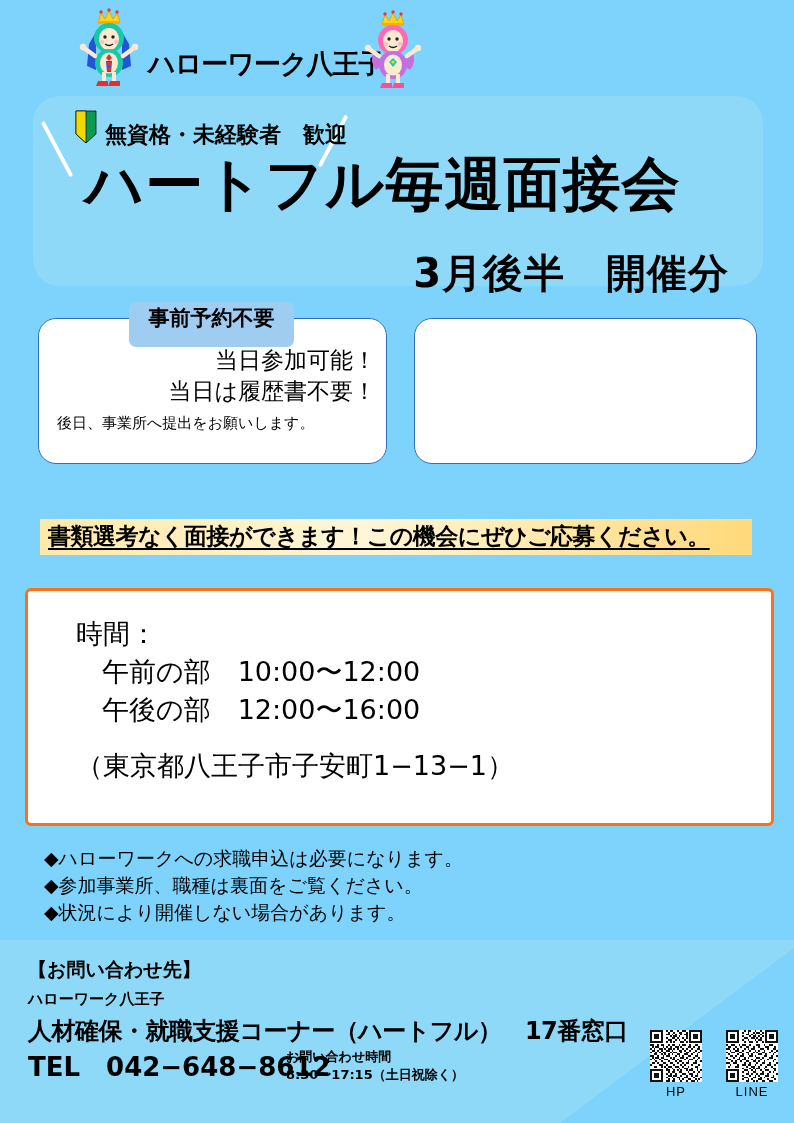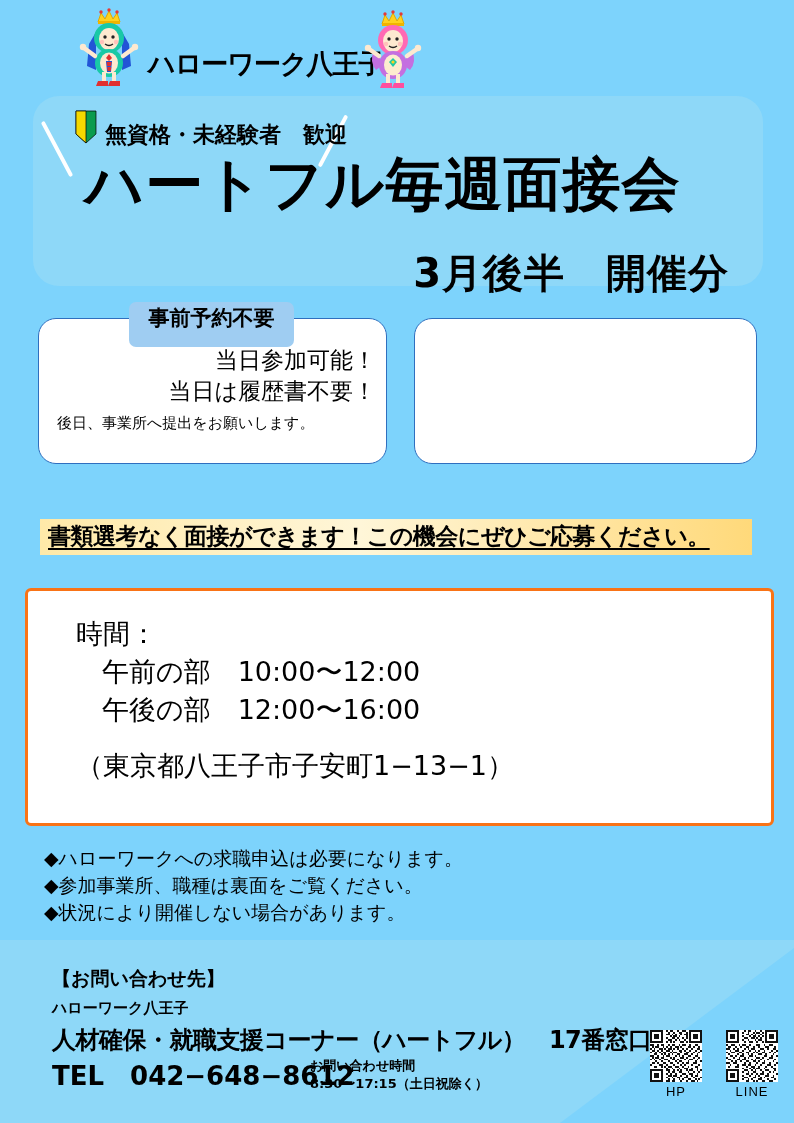--- a/index.html
+++ b/index.html
@@ -116,21 +116,21 @@
     font-family:"DejaVu Sans","Liberation Sans",sans-serif;
     white-space:nowrap;
   }
 
   
   .footer{
     position:absolute;left:0;top:940px;width:794px;height:183px;
     background:#8ed8f8;
     clip-path:polygon(0 0, 794px 0, 794px 8px, 560px 183px, 0 183px);
   }
-  .footer-inner{position:absolute;left:28px;top:23px;margin-left:24px;}
+  .footer-inner{position:absolute;left:28px;top:14px;}
   .f-title{
     font-size:19px;font-weight:800;line-height:30px;
     font-family:"DejaVu Sans","Liberation Sans",sans-serif;white-space:nowrap;
   }
   .f-org{
     font-size:15px;font-weight:700;line-height:30px;
     font-family:"DejaVu Sans","Liberation Sans",sans-serif;white-space:nowrap;
   }
   .f-dept{
     font-size:24px;font-weight:800;line-height:34px;letter-spacing:-0.5px;

